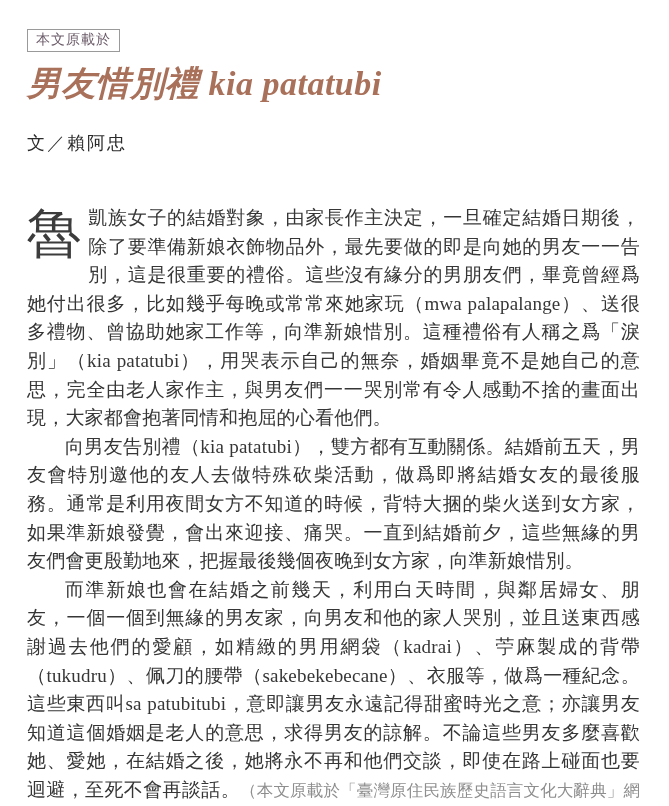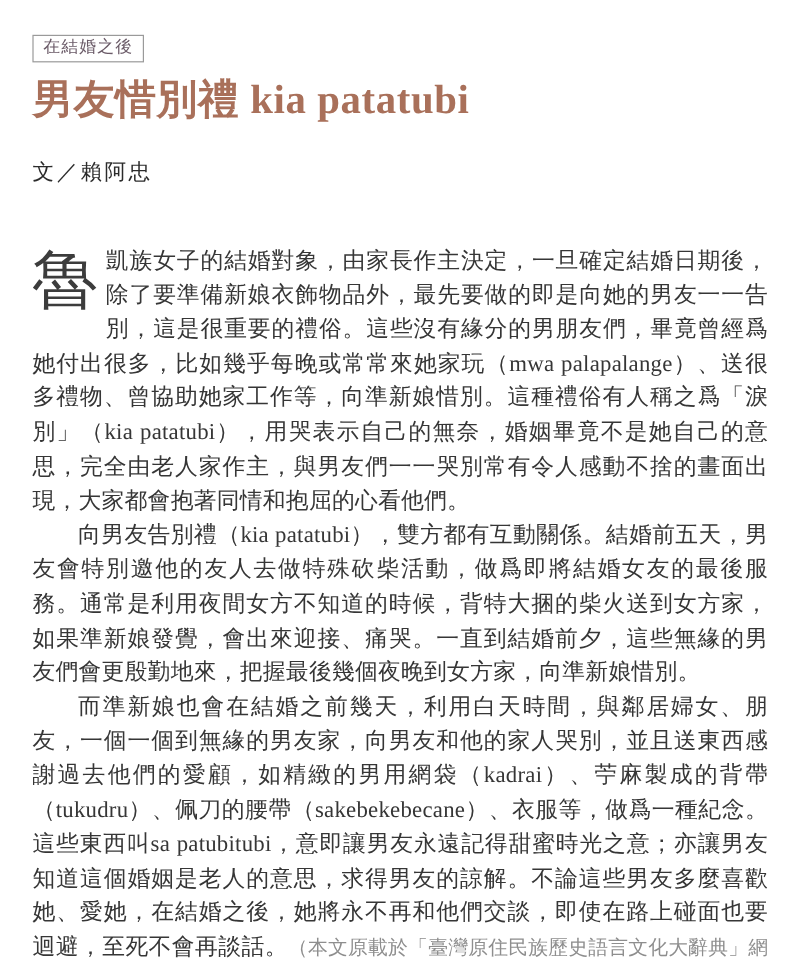--- a/index.html
+++ b/index.html
@@ -32,20 +32,21 @@
     background: #ffffff;
   }
   h1.title {
     margin: 12px 0 0 0;
     font-size: 34px;
     line-height: 40px;
     font-weight: bold;
     color: #a9705a;
     letter-spacing: 0.5px;
     font-family: "Liberation Serif", "DejaVu Serif", serif;
+    font-style: italic;
   }
   .byline {
     margin-top: 28px;
     text-align: left;
     font-size: 18px;
     line-height: 22px;
     color: #2b2b2b;
     letter-spacing: 2px;
   }
   .body-text {
@@ -75,21 +76,21 @@
     font-size: 16.5px;
     color: #8e8e8e;
     letter-spacing: 0;
   }
 </style>
 </head>
 <body>
 
 <div class="page">
 
-  <div class="tag">在結婚之後</div>
+  <div class="tag">本文原載於</div>
 
   <h1 class="title">男友惜別禮 kia patatubi</h1>
 
   <div class="byline">文／賴阿忠</div>
 
   <div class="body-text">
 
     <p class="first">
       <span class="dropcap">魯</span><span>凱族女子的結婚對象，由家長作主決定，一旦確定結婚日期後，除了要準備新娘衣飾物品外，最先要做的即是向她的男友一一告別，這是很重要的禮俗。這些沒有緣分的男朋友們，畢竟曾經爲她付出很多，比如幾乎每晚或常常來她家玩（mwa palapalange）、送很多禮物、曾協助她家工作等，向準新娘惜別。這種禮俗有人稱之爲「淚別」（kia patatubi），用哭表示自己的無奈，婚姻畢竟不是她自己的意思，完全由老人家作主，與男友們一一哭別常有令人感動不捨的畫面出現，大家都會抱著同情和抱屈的心看他們。</span>
     </p>

